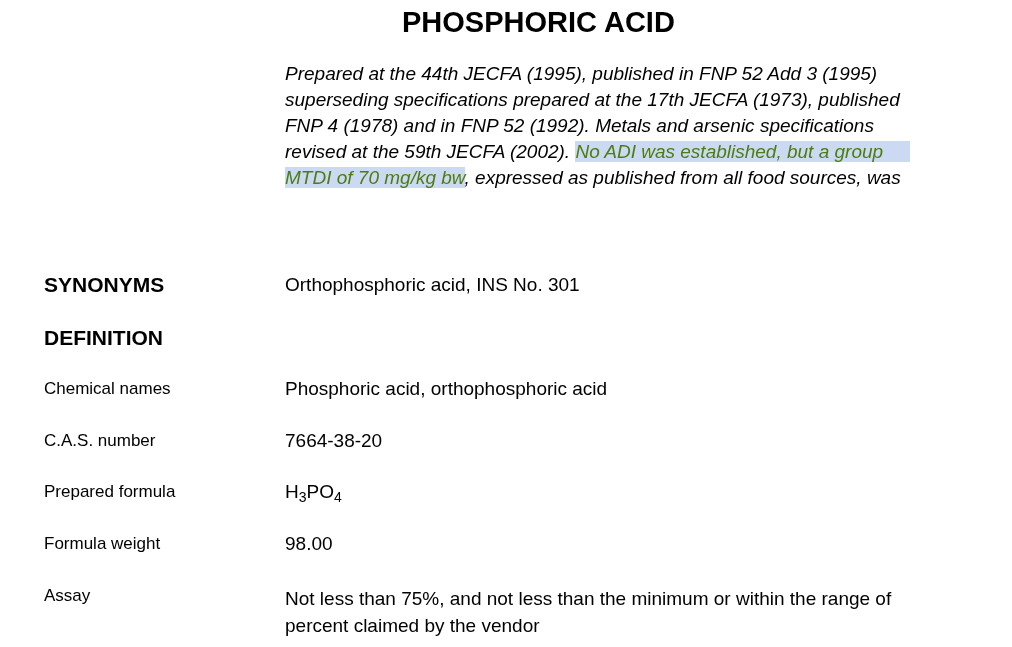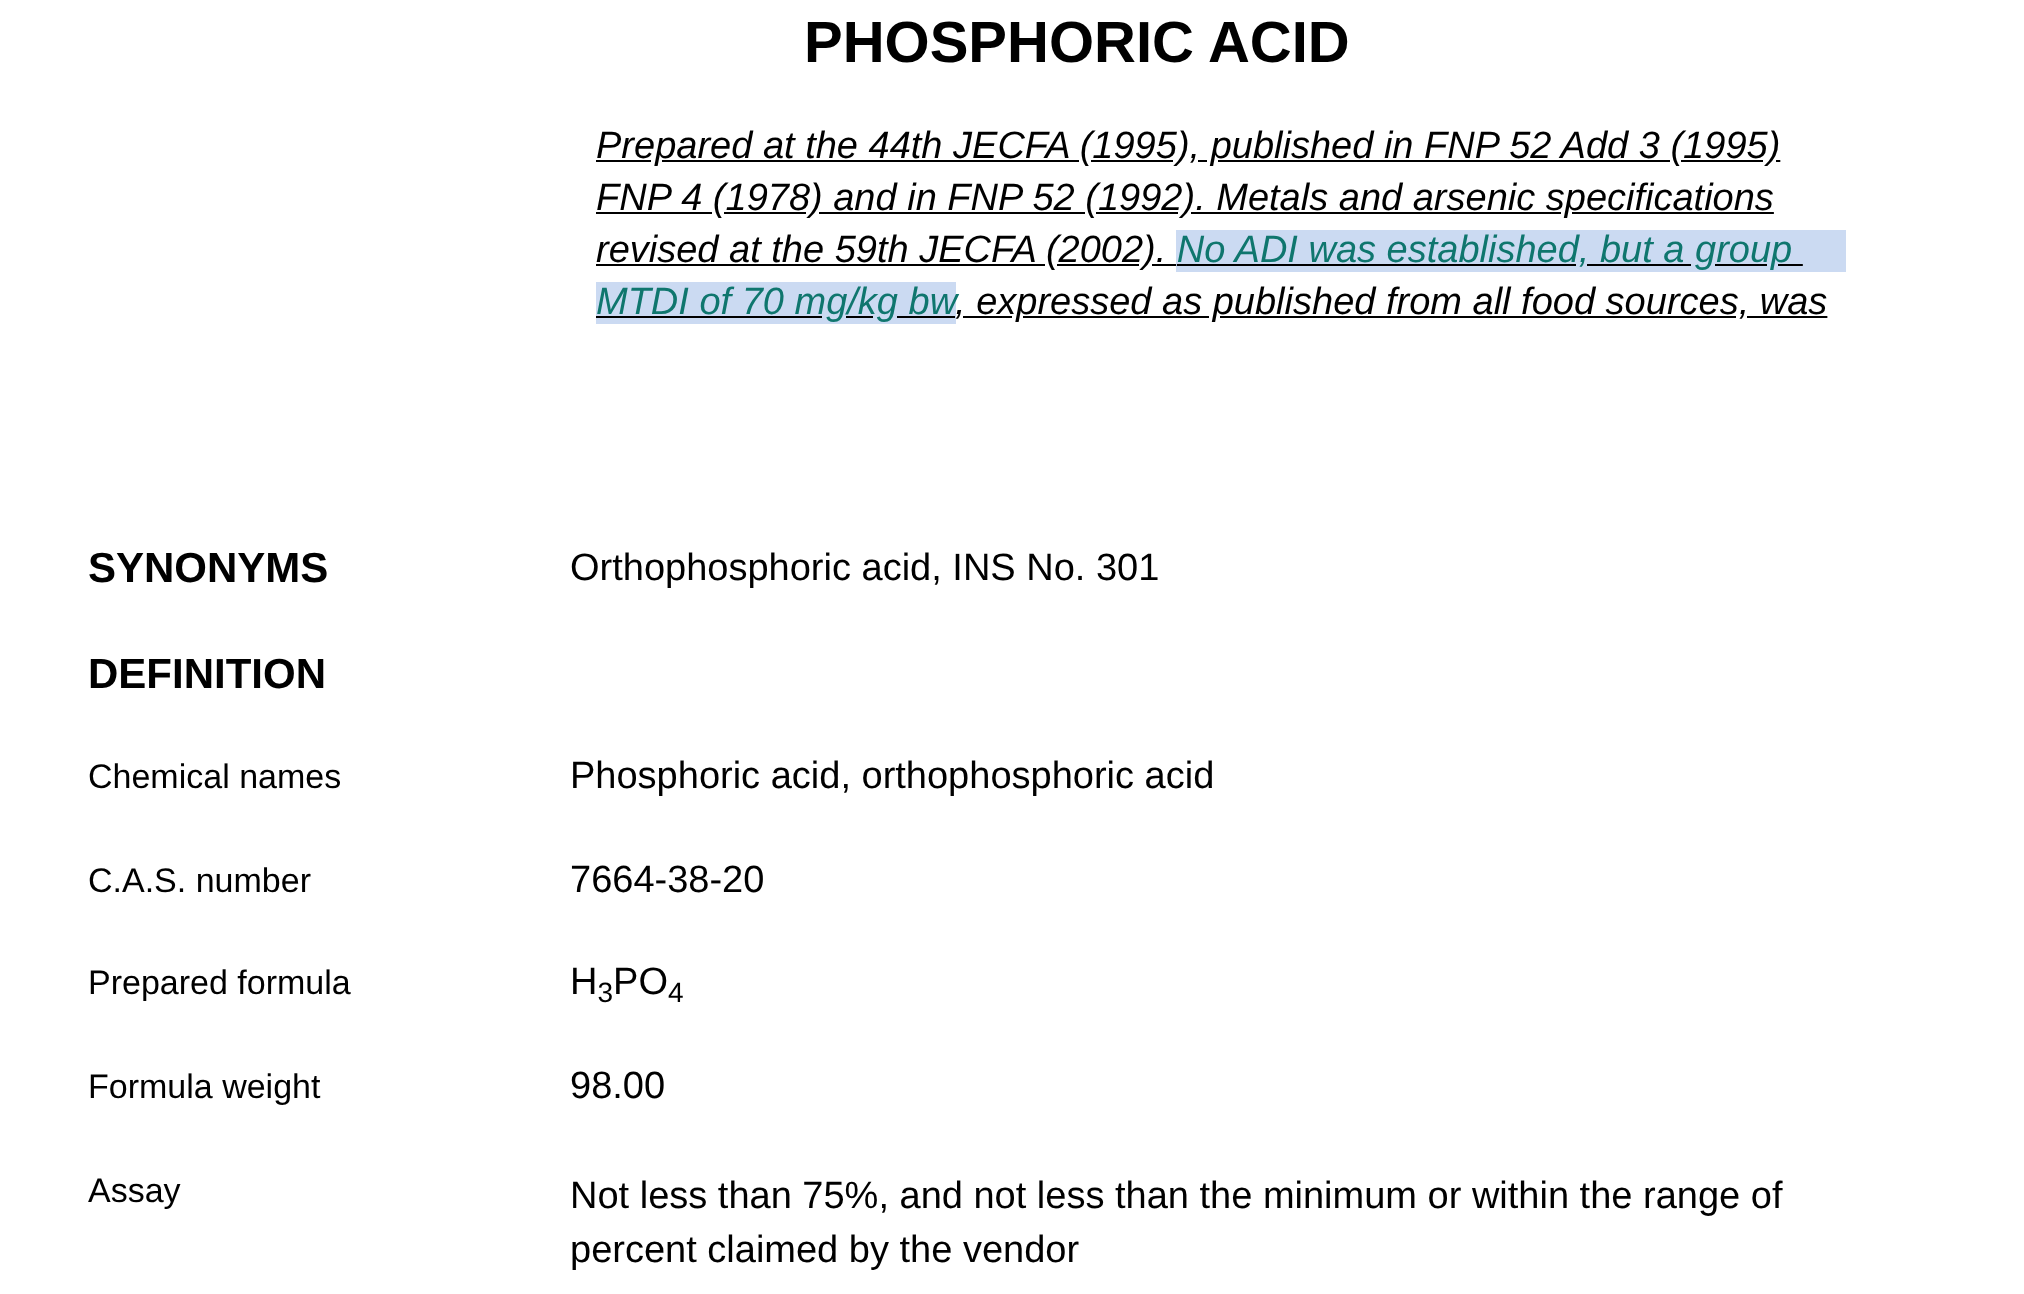--- a/index.html
+++ b/index.html
@@ -18,28 +18,27 @@
   .title {
     position: absolute;
     left: 402px; top: 8px;
     font-size: 29px;
     font-weight: bold;
     line-height: 1;
     white-space: nowrap;
   }
   .intro {
     position: absolute;
-    left: 298px; top: 61px;
+    left: 285px; top: 61px;
     font-size: 19px;
     font-style: italic;
     line-height: 26px;
-    text-decoration: underline;
   }
   .intro .line { white-space: pre; height: 26px; }
-  .hl { background: #cbdaf2; color: #0f766e; }
+  .hl { background: #cbdaf2; color: #4d7c0f; }
   .hl.ext { padding-right: 22px; }
   .row { position: absolute; left: 0; width: 1012px; }
   .label {
     position: absolute; left: 44px; top: 0;
     font-size: 17px; line-height: 22px;
     white-space: nowrap;
     text-align: center;
   }
   .header .label {
     font-size: 21px; font-weight: bold;
@@ -60,20 +59,21 @@
 </style>
 </head>
 <body>
 
 <div class="page">
 
   <div class="title">PHOSPHORIC ACID</div>
 
   <div class="intro">
     <div class="line"><span>Prepared at the 44th JECFA (1995), published in FNP 52 Add 3 (1995)</span></div>
+    <div class="line"><span>superseding specifications prepared at the 17th JECFA (1973), published</span></div>
     <div class="line"><span>FNP 4 (1978) and in FNP 52 (1992). Metals and arsenic specifications</span></div>
     <div class="line"><span>revised at the 59th JECFA (2002). </span><span class="hl ext">No ADI was established, but a group </span></div>
     <div class="line"><span class="hl">MTDI of 70 mg/kg bw</span><span>, expressed as published from all food sources, was</span></div>
   </div>
 
   <div class="row header" style="top:274px;">
     <span class="label">SYNONYMS</span>
     <span class="value">Orthophosphoric acid, INS No. 301</span>
   </div>
 

